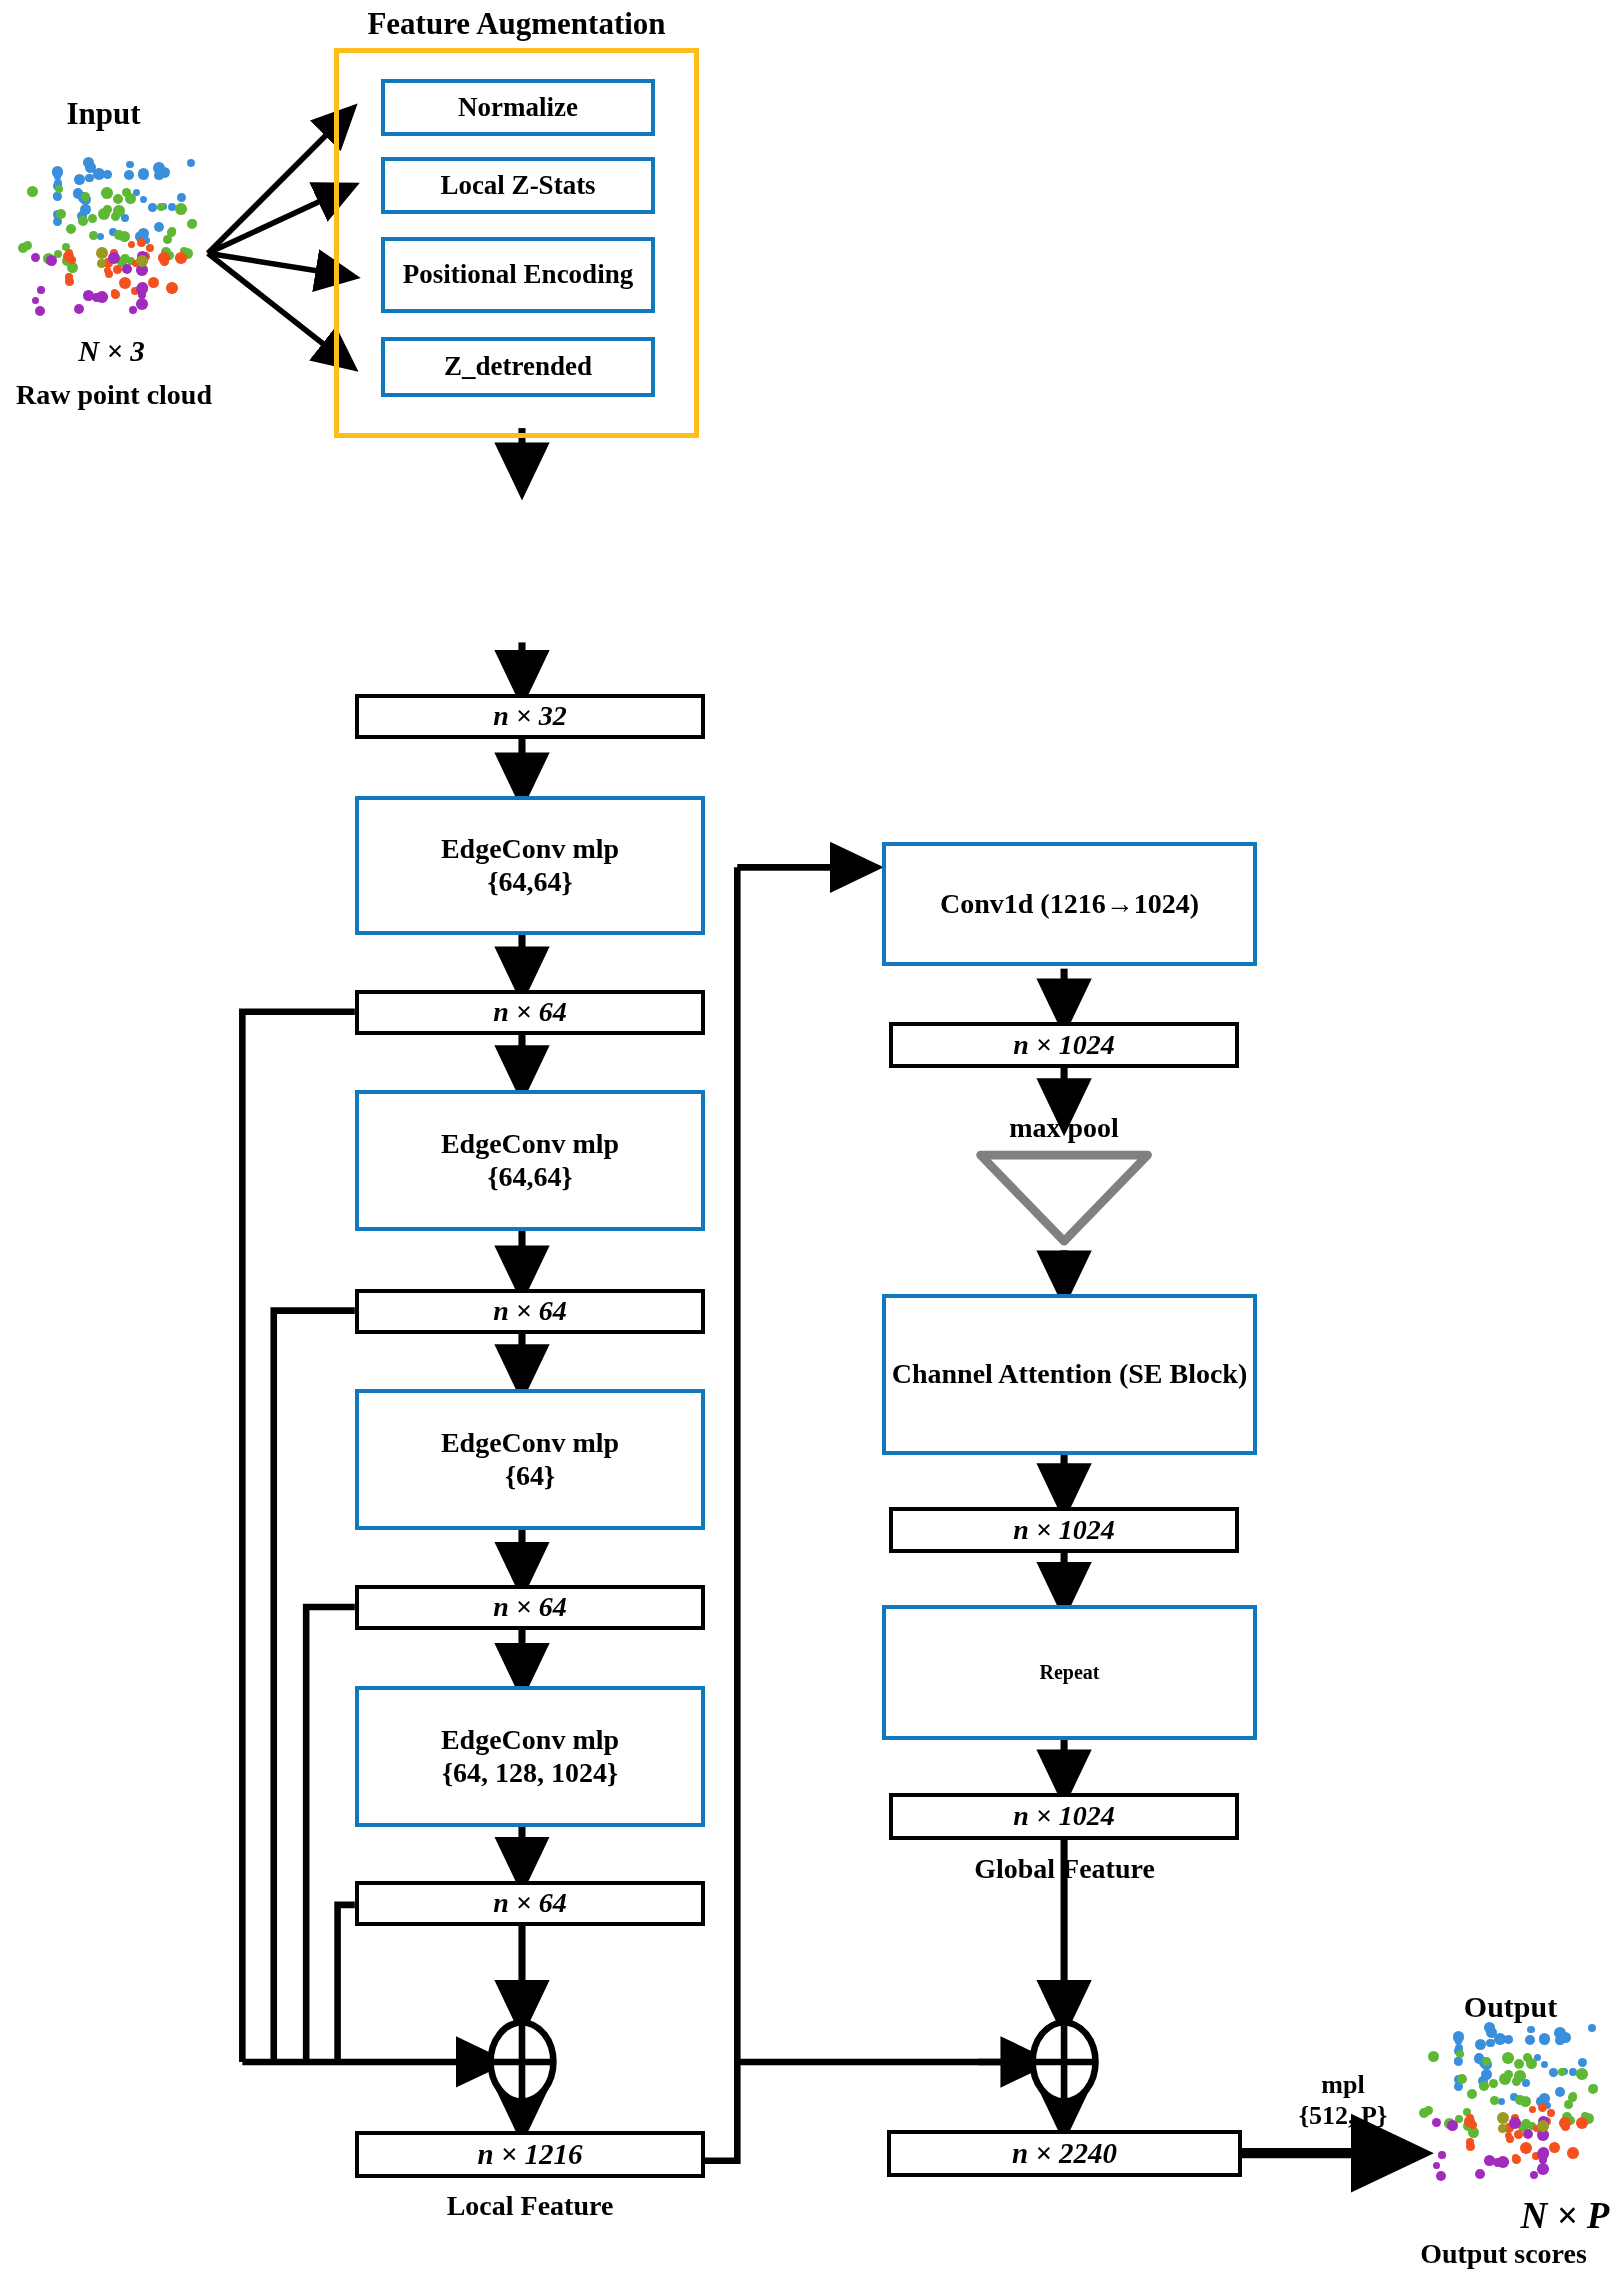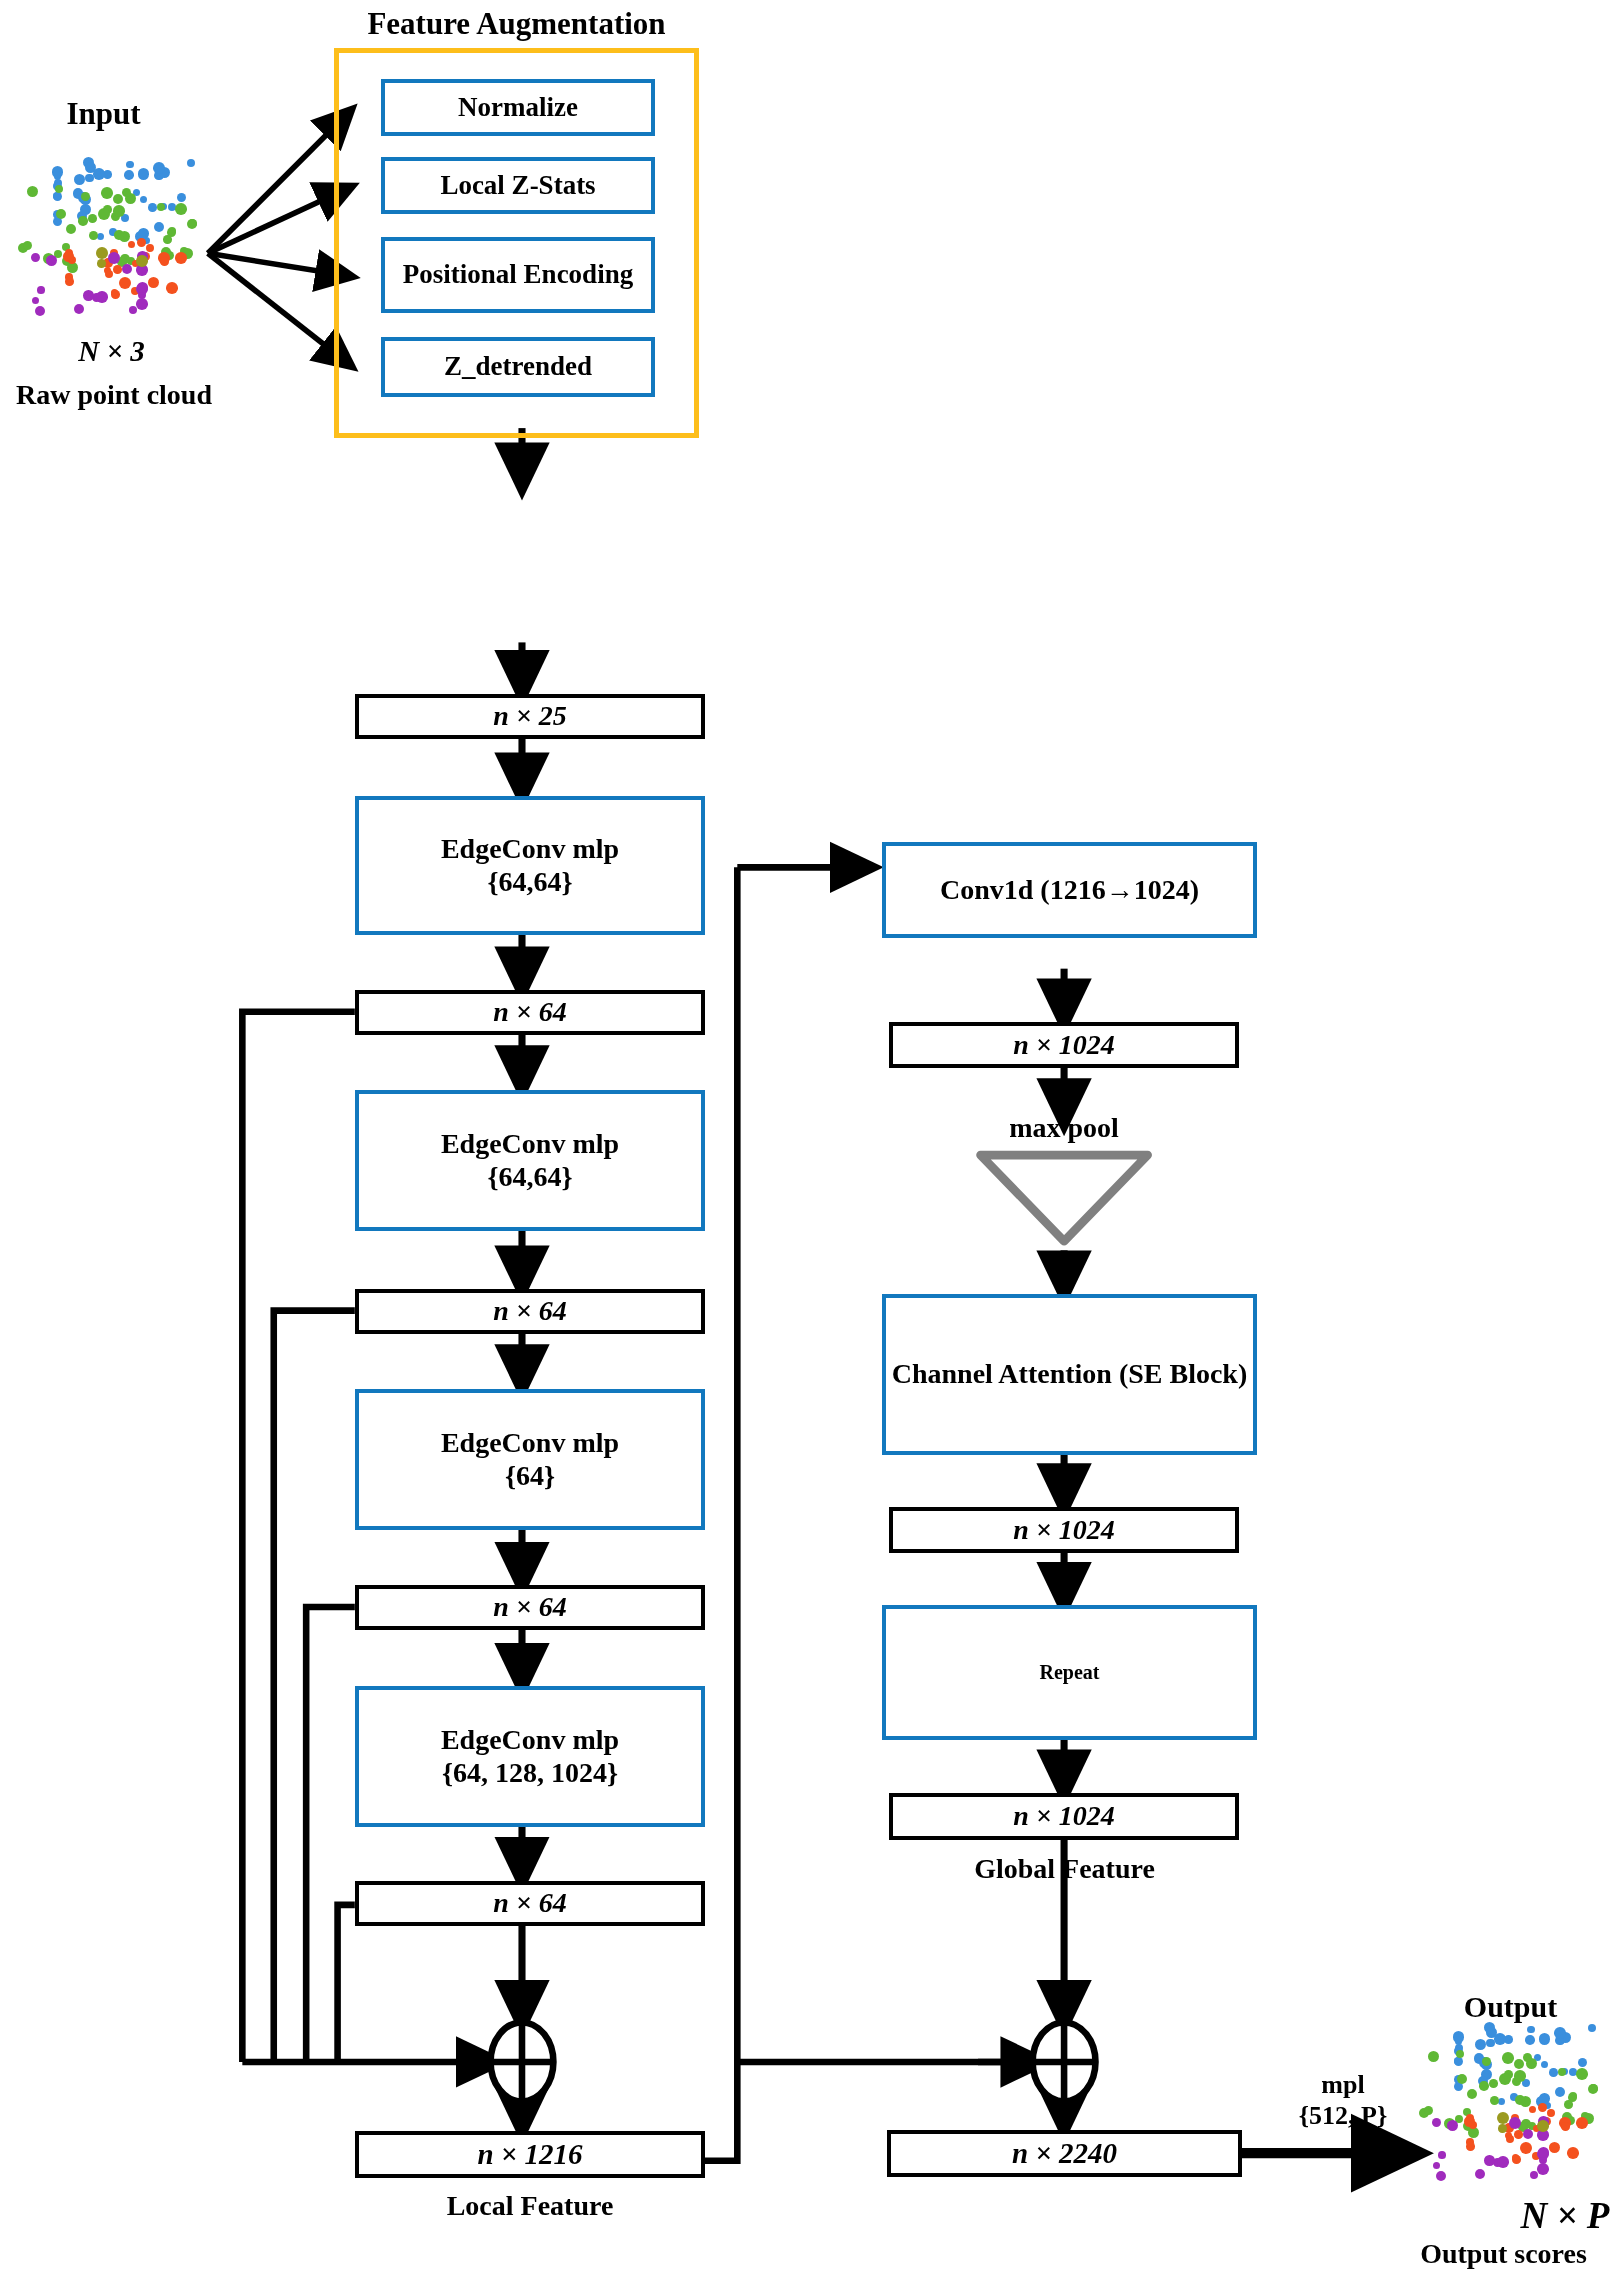--- a/index.html
+++ b/index.html
@@ -235,21 +235,21 @@
   <div class="lbl" style="left:314px;top:6px;width:405px;font-size:31px;">Feature Augmentation</div>
   <div class="yellowgrp" style="position:absolute;left:334px;top:48px;width:355px;height:380px;"></div>
 
   <div class="node blue" style="left:381px;top:79px;width:274px;height:57px;font-size:27px;">Normalize</div>
   <div class="node blue" style="left:381px;top:157px;width:274px;height:57px;font-size:27px;">Local Z-Stats</div>
   <div class="node blue" style="left:381px;top:237px;width:274px;height:76px;font-size:27px;">Positional
 Encoding</div>
   <div class="node blue" style="left:381px;top:337px;width:274px;height:60px;font-size:27px;">Z_detrended</div>
 
 
-  <div class="node black ital" style="left:355px;top:694px;width:350px;height:45px;font-size:28px;">n × 25</div>
+  <div class="node black ital" style="left:355px;top:694px;width:350px;height:45px;font-size:28px;">n × 32</div>
 
   <div class="node blue" style="left:355px;top:796px;width:350px;height:139px;font-size:28px;flex-direction:column;">
     <span>EdgeConv mlp</span>
     <span>{64,64}</span>
   </div>
 
   <div class="node black ital" style="left:355px;top:990px;width:350px;height:45px;font-size:28px;">n × 64</div>
 
   <div class="node blue" style="left:355px;top:1090px;width:350px;height:141px;font-size:28px;flex-direction:column;">
     <span>EdgeConv mlp</span>
@@ -268,21 +268,21 @@
   <div class="node blue" style="left:355px;top:1686px;width:350px;height:141px;font-size:28px;flex-direction:column;">
     <span>EdgeConv mlp</span>
     <span>{64, 128, 1024}</span>
   </div>
 
   <div class="node black ital" style="left:355px;top:1881px;width:350px;height:45px;font-size:28px;">n × 64</div>
 
   <div class="node black ital" style="left:355px;top:2131px;width:350px;height:47px;font-size:29px;">n × 1216</div>
   <div class="lbl" style="left:355px;top:2189px;width:350px;font-size:28px;">Local Feature</div>
 
-  <div class="node blue" style="left:882px;top:842px;width:375px;height:96px;font-size:28px;">Conv1d
+  <div class="node blue" style="left:882px;top:842px;width:375px;height:124px;font-size:28px;">Conv1d
 (1216→1024)</div>
 
   <div class="node black ital" style="left:889px;top:1022px;width:350px;height:46px;font-size:28px;">n × 1024</div>
 
   <div class="lbl" style="left:912px;top:1111px;width:304px;font-size:28px;">max pool</div>
 
   <div class="node blue" style="left:882px;top:1294px;width:375px;height:161px;font-size:28px;">Channel Attention
 (SE Block)</div>
 
   <div class="node black ital" style="left:889px;top:1507px;width:350px;height:46px;font-size:28px;">n × 1024</div>

